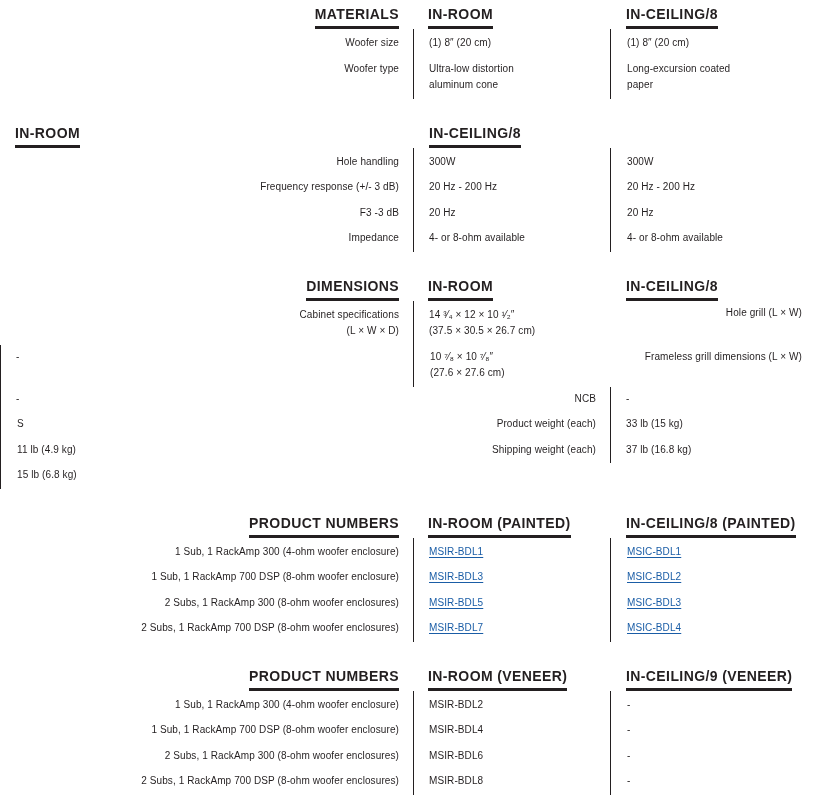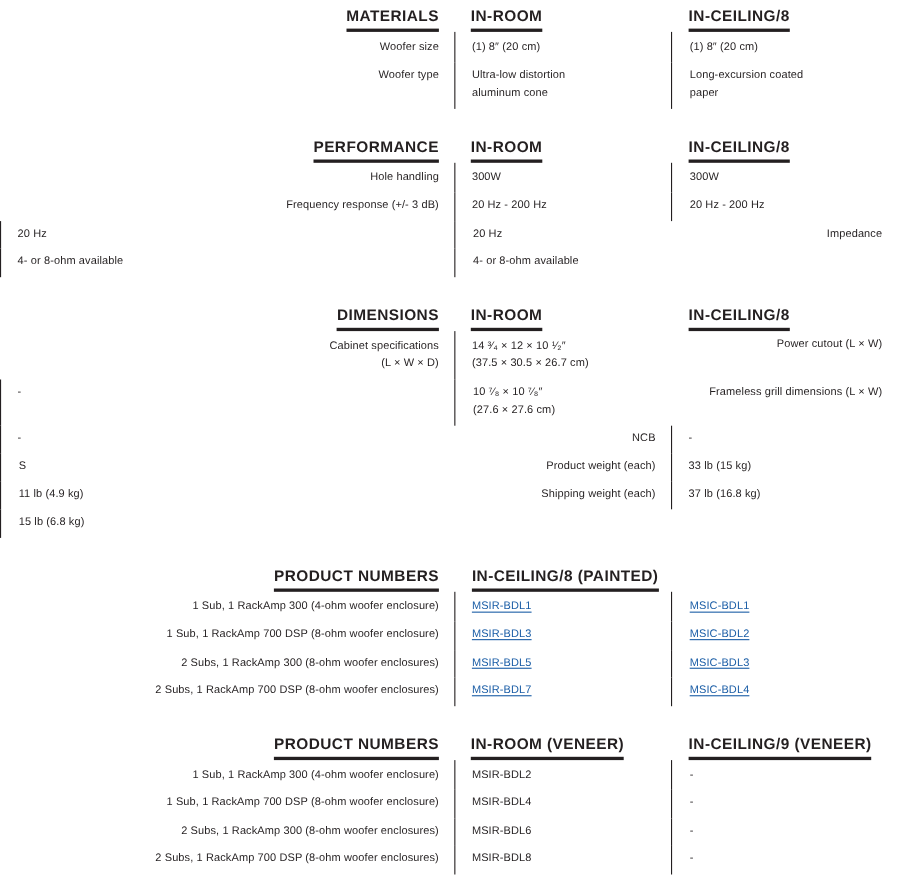--- a/index.html
+++ b/index.html
@@ -69,71 +69,72 @@
       <div class="cell c1">Woofer type</div>
       <div class="cell c2">Ultra-low distortion
 aluminum cone</div>
       <div class="cell c3">Long-excursion coated
 paper</div>
     </div>
   </div>
 
   <div class="spec-section">
     <div class="hdr-grid">
-      <div class="hcell c1"><span class="htext">PERFORMANCE</span></div>
       <div class="hcell c2"><span class="htext">IN-ROOM</span></div>
       <div class="hcell c3"><span class="htext">IN-CEILING/8</span></div>
     </div>
     <div class="body-grid">
       <div class="cell c1 row-first">Hole handling</div>
       <div class="cell c2 row-first">300W</div>
       <div class="cell c3 row-first">300W</div>
       <div class="cell c1">Frequency response (+/- 3 dB)</div>
       <div class="cell c2">20 Hz - 200 Hz</div>
       <div class="cell c3">20 Hz - 200 Hz</div>
+      <div class="cell c1">F3 -3 dB</div>
       <div class="cell c2">20 Hz</div>
       <div class="cell c3">20 Hz</div>
       <div class="cell c1">Impedance</div>
       <div class="cell c2">4- or 8-ohm available</div>
       <div class="cell c3">4- or 8-ohm available</div>
     </div>
   </div>
 
   <div class="spec-section">
     <div class="hdr-grid">
       <div class="hcell c1"><span class="htext">DIMENSIONS</span></div>
       <div class="hcell c2"><span class="htext">IN-ROOM</span></div>
       <div class="hcell c3"><span class="htext">IN-CEILING/8</span></div>
     </div>
     <div class="body-grid">
       <div class="cell c1 row-first">Cabinet specifications
 (L × W × D)</div>
       <div class="cell c2 row-first">14 ³⁄₄ × 12 × 10 ¹⁄₂″
 (37.5 × 30.5 × 26.7 cm)</div>
-      <div class="cell c1">Power cutout (L × W)</div>
+      <div class="cell c1">Hole grill (L × W)</div>
       <div class="cell c2">-</div>
       <div class="cell c3">10 ⁷⁄₈ × 10 ⁷⁄₈″
 (27.6 × 27.6 cm)</div>
       <div class="cell c1">Frameless grill dimensions (L × W)</div>
       <div class="cell c2">-</div>
       <div class="cell c1">NCB</div>
       <div class="cell c2">-</div>
       <div class="cell c3">S</div>
       <div class="cell c1">Product weight (each)</div>
       <div class="cell c2">33 lb (15 kg)</div>
       <div class="cell c3">11 lb (4.9 kg)</div>
       <div class="cell c1">Shipping weight (each)</div>
       <div class="cell c2">37 lb (16.8 kg)</div>
       <div class="cell c3">15 lb (6.8 kg)</div>
     </div>
   </div>
 
   <div class="spec-section">
     <div class="hdr-grid">
       <div class="hcell c1"><span class="htext">PRODUCT NUMBERS</span></div>
+      <div class="hcell c2"><span class="htext">IN-ROOM (PAINTED)</span></div>
       <div class="hcell c3"><span class="htext">IN-CEILING/8 (PAINTED)</span></div>
     </div>
     <div class="body-grid">
       <div class="cell c1 row-first">1 Sub, 1 RackAmp 300 (4-ohm woofer enclosure)</div>
       <div class="cell c2 row-first"><a class="plink">MSIR-BDL1</a></div>
       <div class="cell c3 row-first"><a class="plink">MSIC-BDL1</a></div>
       <div class="cell c1">1 Sub, 1 RackAmp 700 DSP (8-ohm woofer enclosure)</div>
       <div class="cell c2"><a class="plink">MSIR-BDL3</a></div>
       <div class="cell c3"><a class="plink">MSIC-BDL2</a></div>
       <div class="cell c1">2 Subs, 1 RackAmp 300 (8-ohm woofer enclosures)</div>

